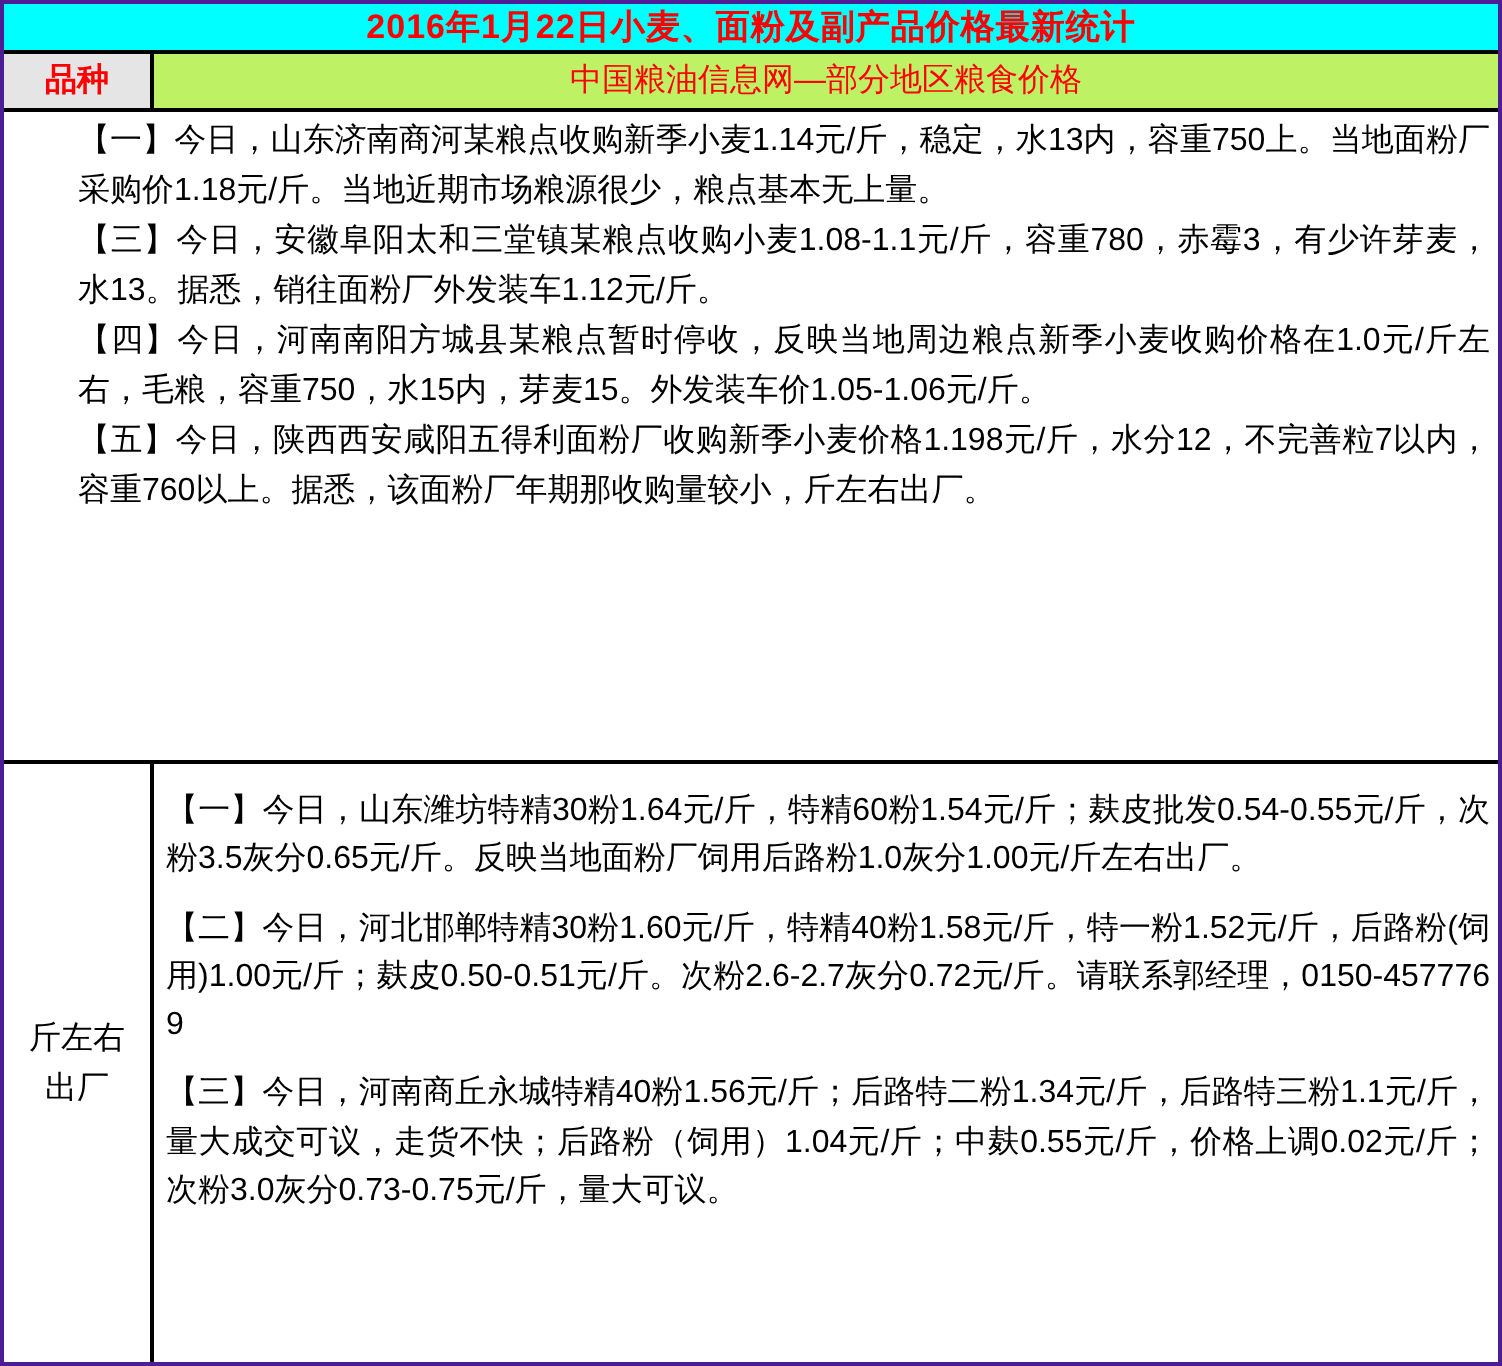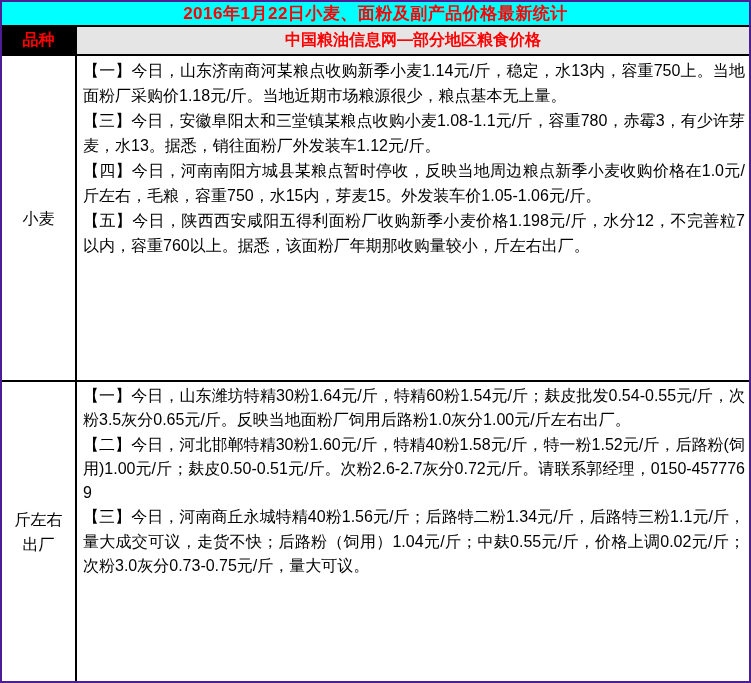--- a/index.html
+++ b/index.html
@@ -33,37 +33,37 @@
   }
   .header-row {
     height: 29px;
     border-bottom: 2px solid #000000;
     display: flex;
     flex: 0 0 auto;
   }
   .header-cat {
     width: 75px;
     flex: 0 0 75px;
-    background: #000000;
+    background: #e5e5e5;
     border-right: 2px solid #000000;
     display: flex;
     align-items: center;
     justify-content: center;
     color: #FF0000;
     font-weight: bold;
     font-size: 16px;
   }
   .header-main {
     flex: 1;
-    background: #e5e5e5;
+    background: #bef264;
     display: flex;
     align-items: center;
     justify-content: center;
     color: #FF0000;
-    font-weight: bold;
+    font-weight: normal;
     font-size: 16px;
   }
   .data-row {
     display: flex;
     overflow: hidden;
   }
   .data-row.wheat {
     flex: 0 0 326px;
     border-bottom: 2px solid #000000;
   }
@@ -83,41 +83,40 @@
     padding: 0 5px;
     line-height: 25px;
   }
   .content-cell {
     flex: 1;
     padding: 2px 4px 0 6px;
     font-size: 16px;
     color: #000000;
     overflow: hidden;
   }
-  .wheat .content-cell p { line-height: 25px; }
-  .flour .content-cell p { line-height: 24.3px; }
+  .wheat .content-cell p { line-height: 25px; margin-left: 31px; }
+  .flour .content-cell p { line-height: 24.3px; margin-top: 10px; }
   .content-cell p {
     text-align: justify;
     word-break: break-all;
   }
 </style>
 </head>
 <body>
 
 <div class="price-table">
 
   <div class="title-row">2016年1月22日小麦、面粉及副产品价格最新统计</div>
 
   <div class="header-row">
     <div class="header-cat">品种</div>
     <div class="header-main">中国粮油信息网—部分地区粮食价格</div>
   </div>
 
   <div class="data-row wheat">
-    <div class="cat-cell">小麦</div>
     <div class="content-cell">
       <p>【一】今日，山东济南商河某粮点收购新季小麦1.14元/斤，稳定，水13内，容重750上。当地面粉厂采购价1.18元/斤。当地近期市场粮源很少，粮点基本无上量。</p>
       <p>【三】今日，安徽阜阳太和三堂镇某粮点收购小麦1.08-1.1元/斤，容重780，赤霉3，有少许芽麦，水13。据悉，销往面粉厂外发装车1.12元/斤。</p>
       <p>【四】今日，河南南阳方城县某粮点暂时停收，反映当地周边粮点新季小麦收购价格在1.0元/斤左右，毛粮，容重750，水15内，芽麦15。外发装车价1.05-1.06元/斤。</p>
       <p>【五】今日，陕西西安咸阳五得利面粉厂收购新季小麦价格1.198元/斤，水分12，不完善粒7以内，容重760以上。据悉，该面粉厂年期那收购量较小，斤左右出厂。</p>
     </div>
   </div>
 
   <div class="data-row flour">
     <div class="cat-cell">斤左右出厂</div>

